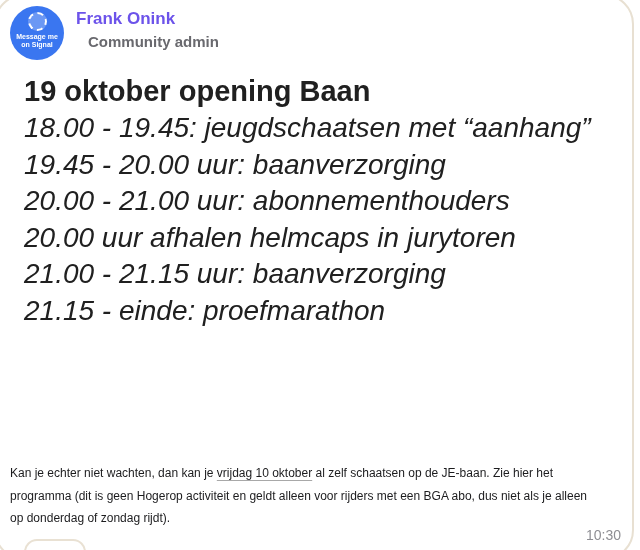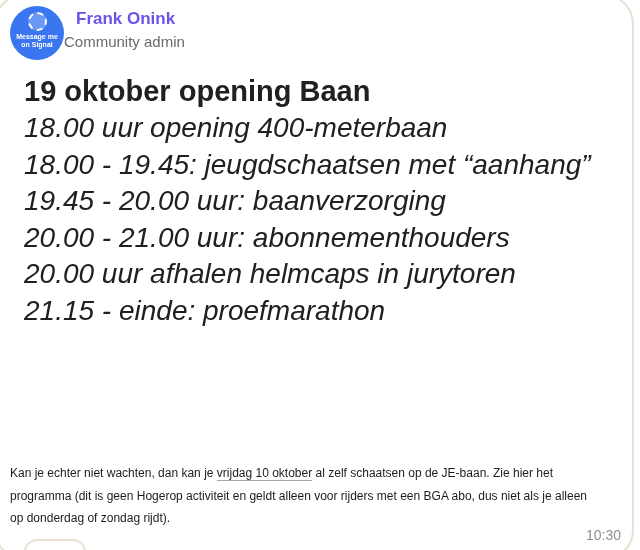--- a/index.html
+++ b/index.html
@@ -38,21 +38,21 @@
   }
   .avatar-text{
     margin-top:2px;color:#ffffff;font-size:7px;font-weight:bold;
     line-height:8px;text-align:center;letter-spacing:0;
   }
   .sender-name{
     position:absolute;left:76px;top:9px;font-size:17px;font-weight:bold;
     color:#6c53ea;
   }
   .sender-role{
-    position:absolute;left:64px;top:33px;font-size:15px;color:#69696e;
+    position:absolute;left:88px;top:33px;font-size:15px;color:#69696e;font-weight:bold;
   }
 
   
   .schedule{
     position:absolute;left:24px;top:72px;width:600px;color:#202020;cursor:pointer;
   }
   .schedule-title{
     font-size:29px;font-weight:bold;line-height:38px;font-style:normal;
   }
   .schedule-line{
@@ -89,25 +89,25 @@
       <div class="avatar-text">
         <div>Message me</div>
         <div>on Signal</div>
       </div>
     </div>
     <div class="sender-name">Frank Onink</div>
     <div class="sender-role">Community admin</div>
 
     <div class="schedule">
       <div class="schedule-title">19 oktober opening Baan</div>
-      <div class="schedule-line">18.00 uur opening 400-meterbaan</div>
       <div class="schedule-line">18.00 - 19.45: jeugdschaatsen met “aanhang”</div>
       <div class="schedule-line">19.45 - 20.00 uur: baanverzorging</div>
       <div class="schedule-line">20.00 - 21.00 uur: abonnementhouders</div>
       <div class="schedule-line">20.00 uur afhalen helmcaps in jurytoren</div>
+      <div class="schedule-line">21.00 - 21.15 uur: baanverzorging</div>
       <div class="schedule-line">21.15 - einde: proefmarathon</div>
     </div>
 
     <div class="caption"><span>Kan je echter niet wachten, dan kan je </span><span class="caption-link">vrijdag 10 oktober</span><span> al zelf schaatsen op de JE-baan. Zie hier het programma (dit is geen Hogerop activiteit en geldt alleen voor rijders met een BGA abo, dus niet als je alleen op donderdag of zondag rijdt).</span></div>
 
     <div class="timestamp">10:30</div>
 
   </div>
 
   <div class="reaction-pill"></div>

